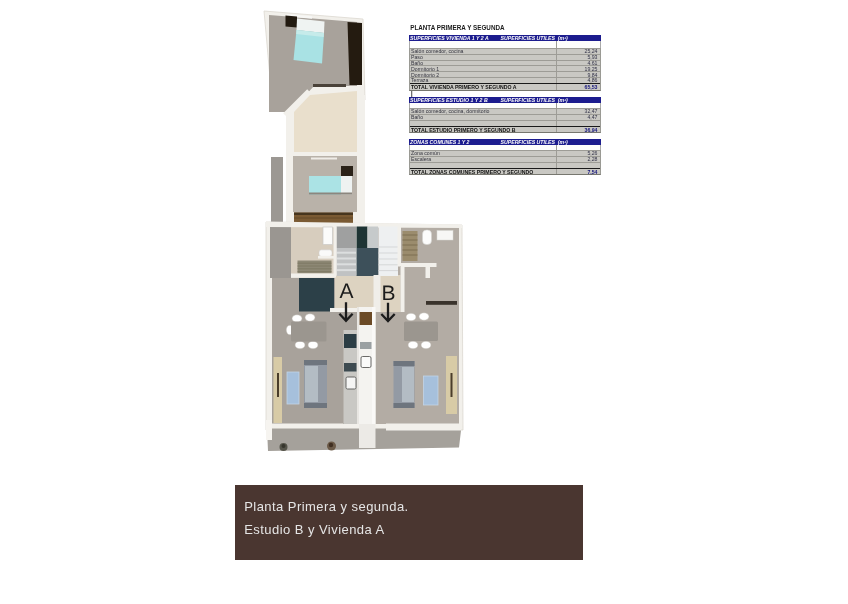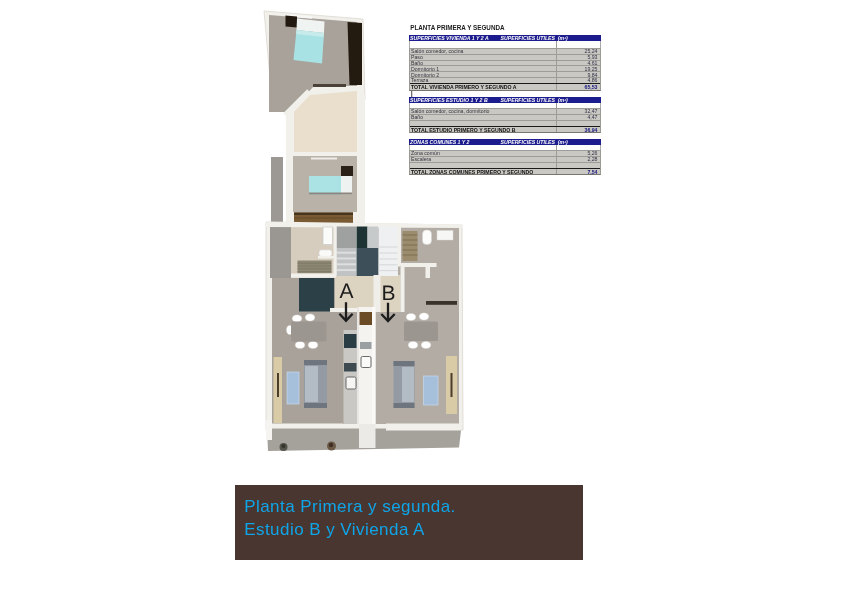--- a/index.html
+++ b/index.html
@@ -15,21 +15,21 @@
   .gap{position:relative;height:6.5px;background:#fdfdfc;border-left:0.6px solid #aaa;border-right:0.6px solid #aaa;}
   .rows{position:relative;background:#c9c8c3;border-left:0.6px solid #9a9a94;border-right:0.6px solid #9a9a94;border-bottom:0.8px solid #77776f;}
   .r{position:relative;height:5.93px;box-sizing:border-box;border-top:0.6px solid #9d9c96;line-height:5.3px;}
   .r span{position:absolute;left:1.5px;top:0.2px;color:#35353f;}
   .r i{position:absolute;right:2.5px;top:0.2px;font-style:normal;color:#333348;}
   .r.tot{border-top:0.9px solid #1a1a1a;height:6.7px;line-height:6.4px;}
   .r.tot span{font-weight:bold;color:#111;}
   .r.tot i{font-weight:bold;color:#15157d;}
   .vsep{position:absolute;left:146.5px;top:0;bottom:0;width:0.7px;background:#9d9c96;}
   .brown{position:absolute;left:234.7px;top:484.5px;width:348.8px;height:75.2px;background:#4a3630;}
-  .brown div{margin:10.5px 0 0 9.5px;font-size:17px;line-height:23px;letter-spacing:0.45px;color:#0ea5e9;}
+  .brown div{margin:10.5px 0 0 9.5px;font-size:13px;line-height:23px;letter-spacing:0.45px;color:#e5e5e5;}
 </style>
 </head>
 <body>
 <div id="page">
 <svg id="plan" width="848" height="604" viewBox="0 0 848 604">
 
   <polygon points="264,11 363,19 365,100 272,100" fill="#f2f0eb" stroke="#dcd8d1" stroke-width="0.8"></polygon>
   <polygon points="286,95 365,95 365,226 286,226" fill="#f2f0eb"></polygon>
   <polygon points="266,222 462,225 463,430 266,430" fill="#f2f0eb" stroke="#dcd8d1" stroke-width="0.8"></polygon>
 

